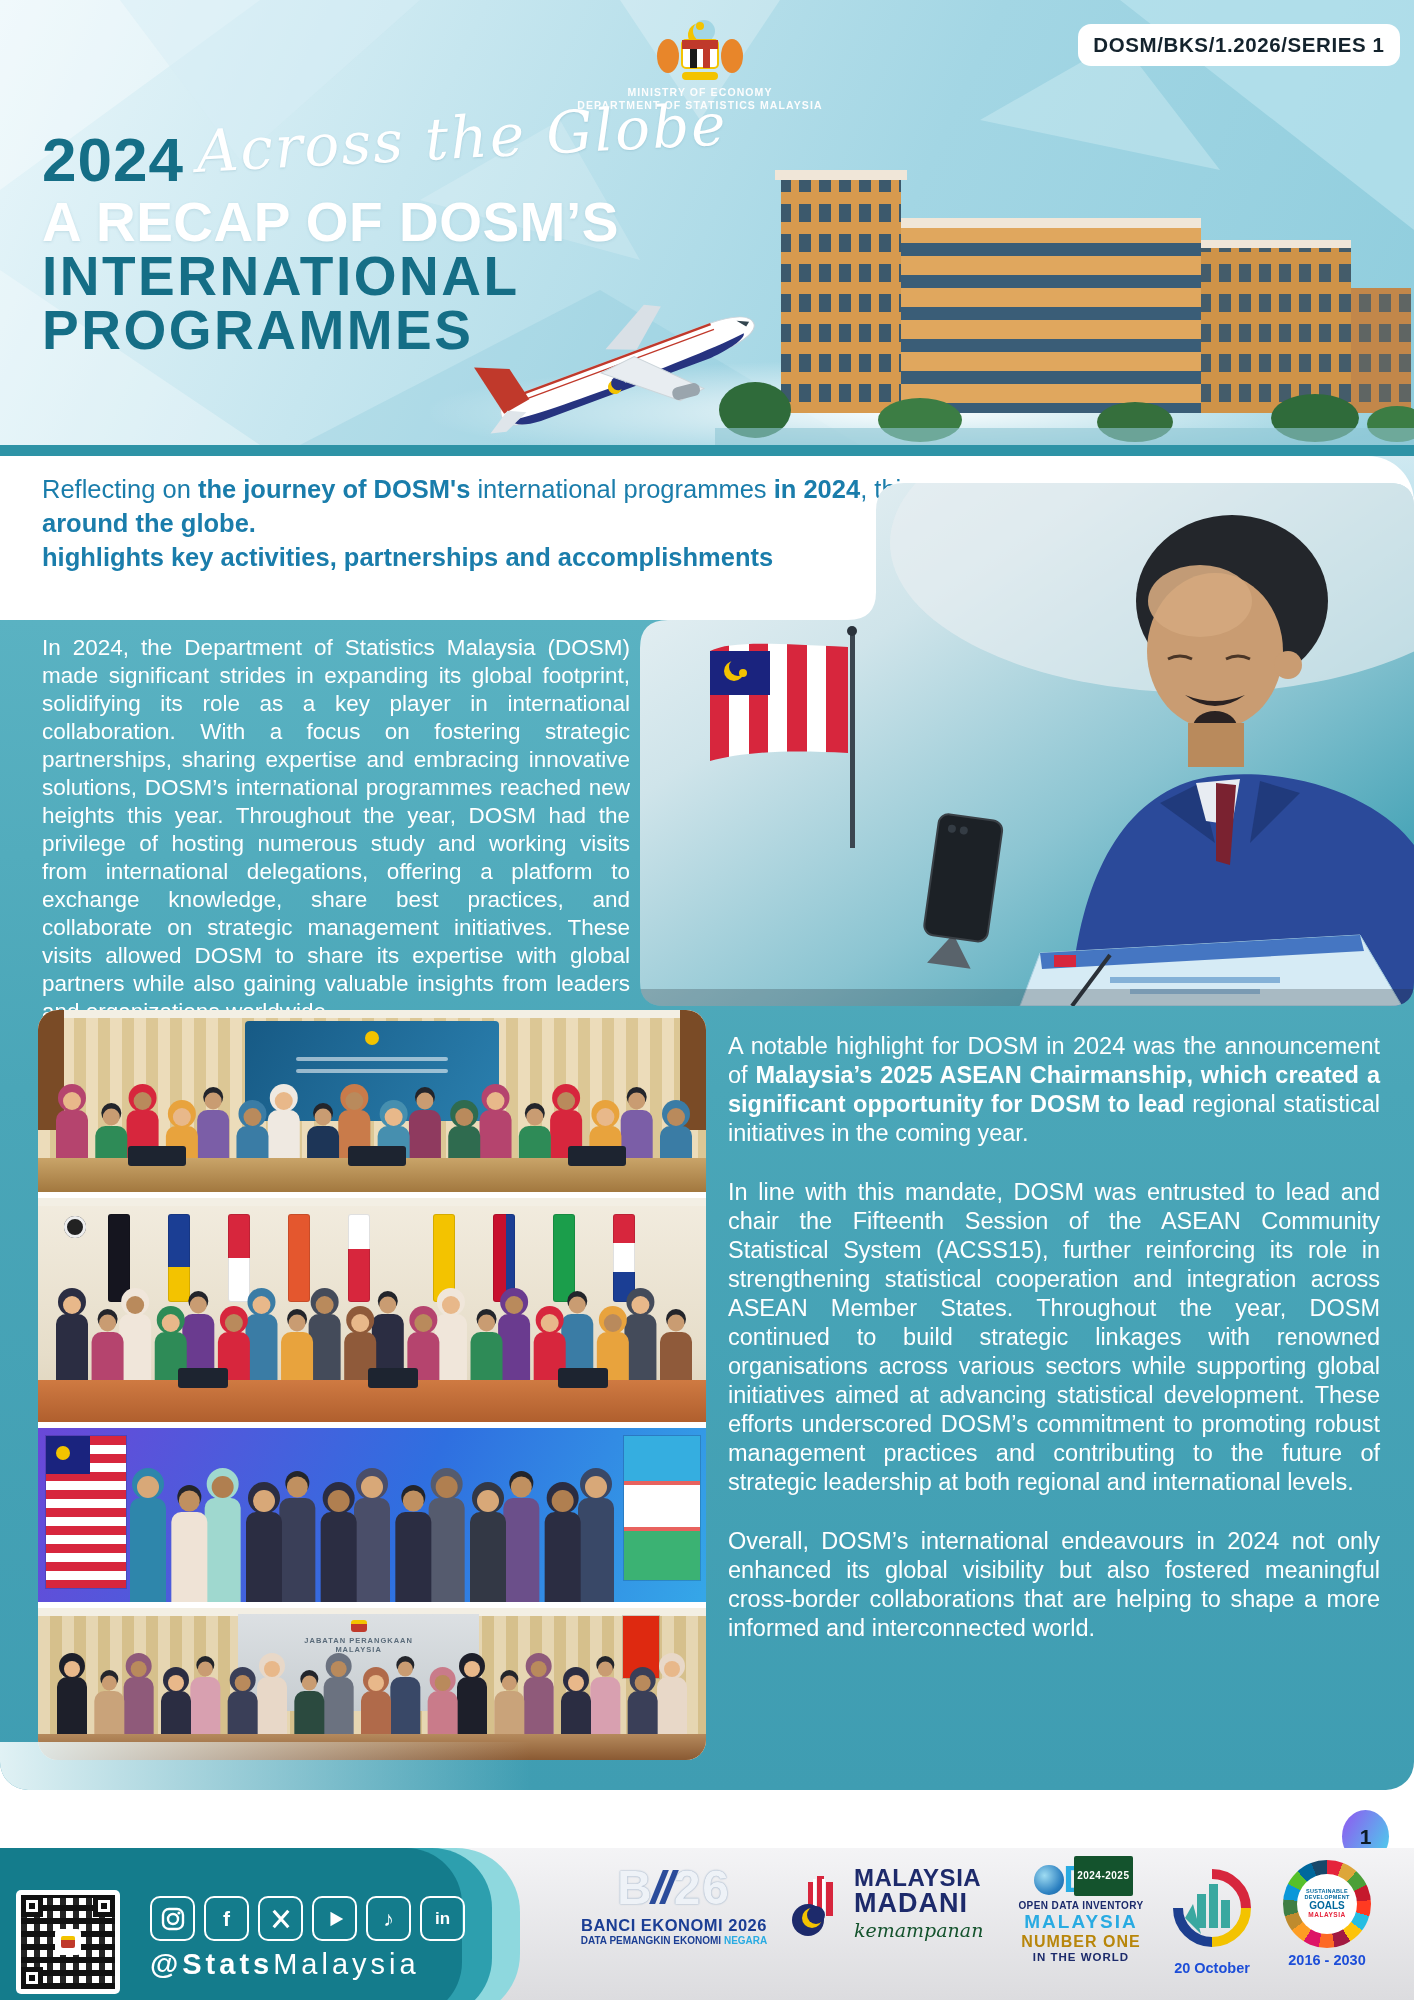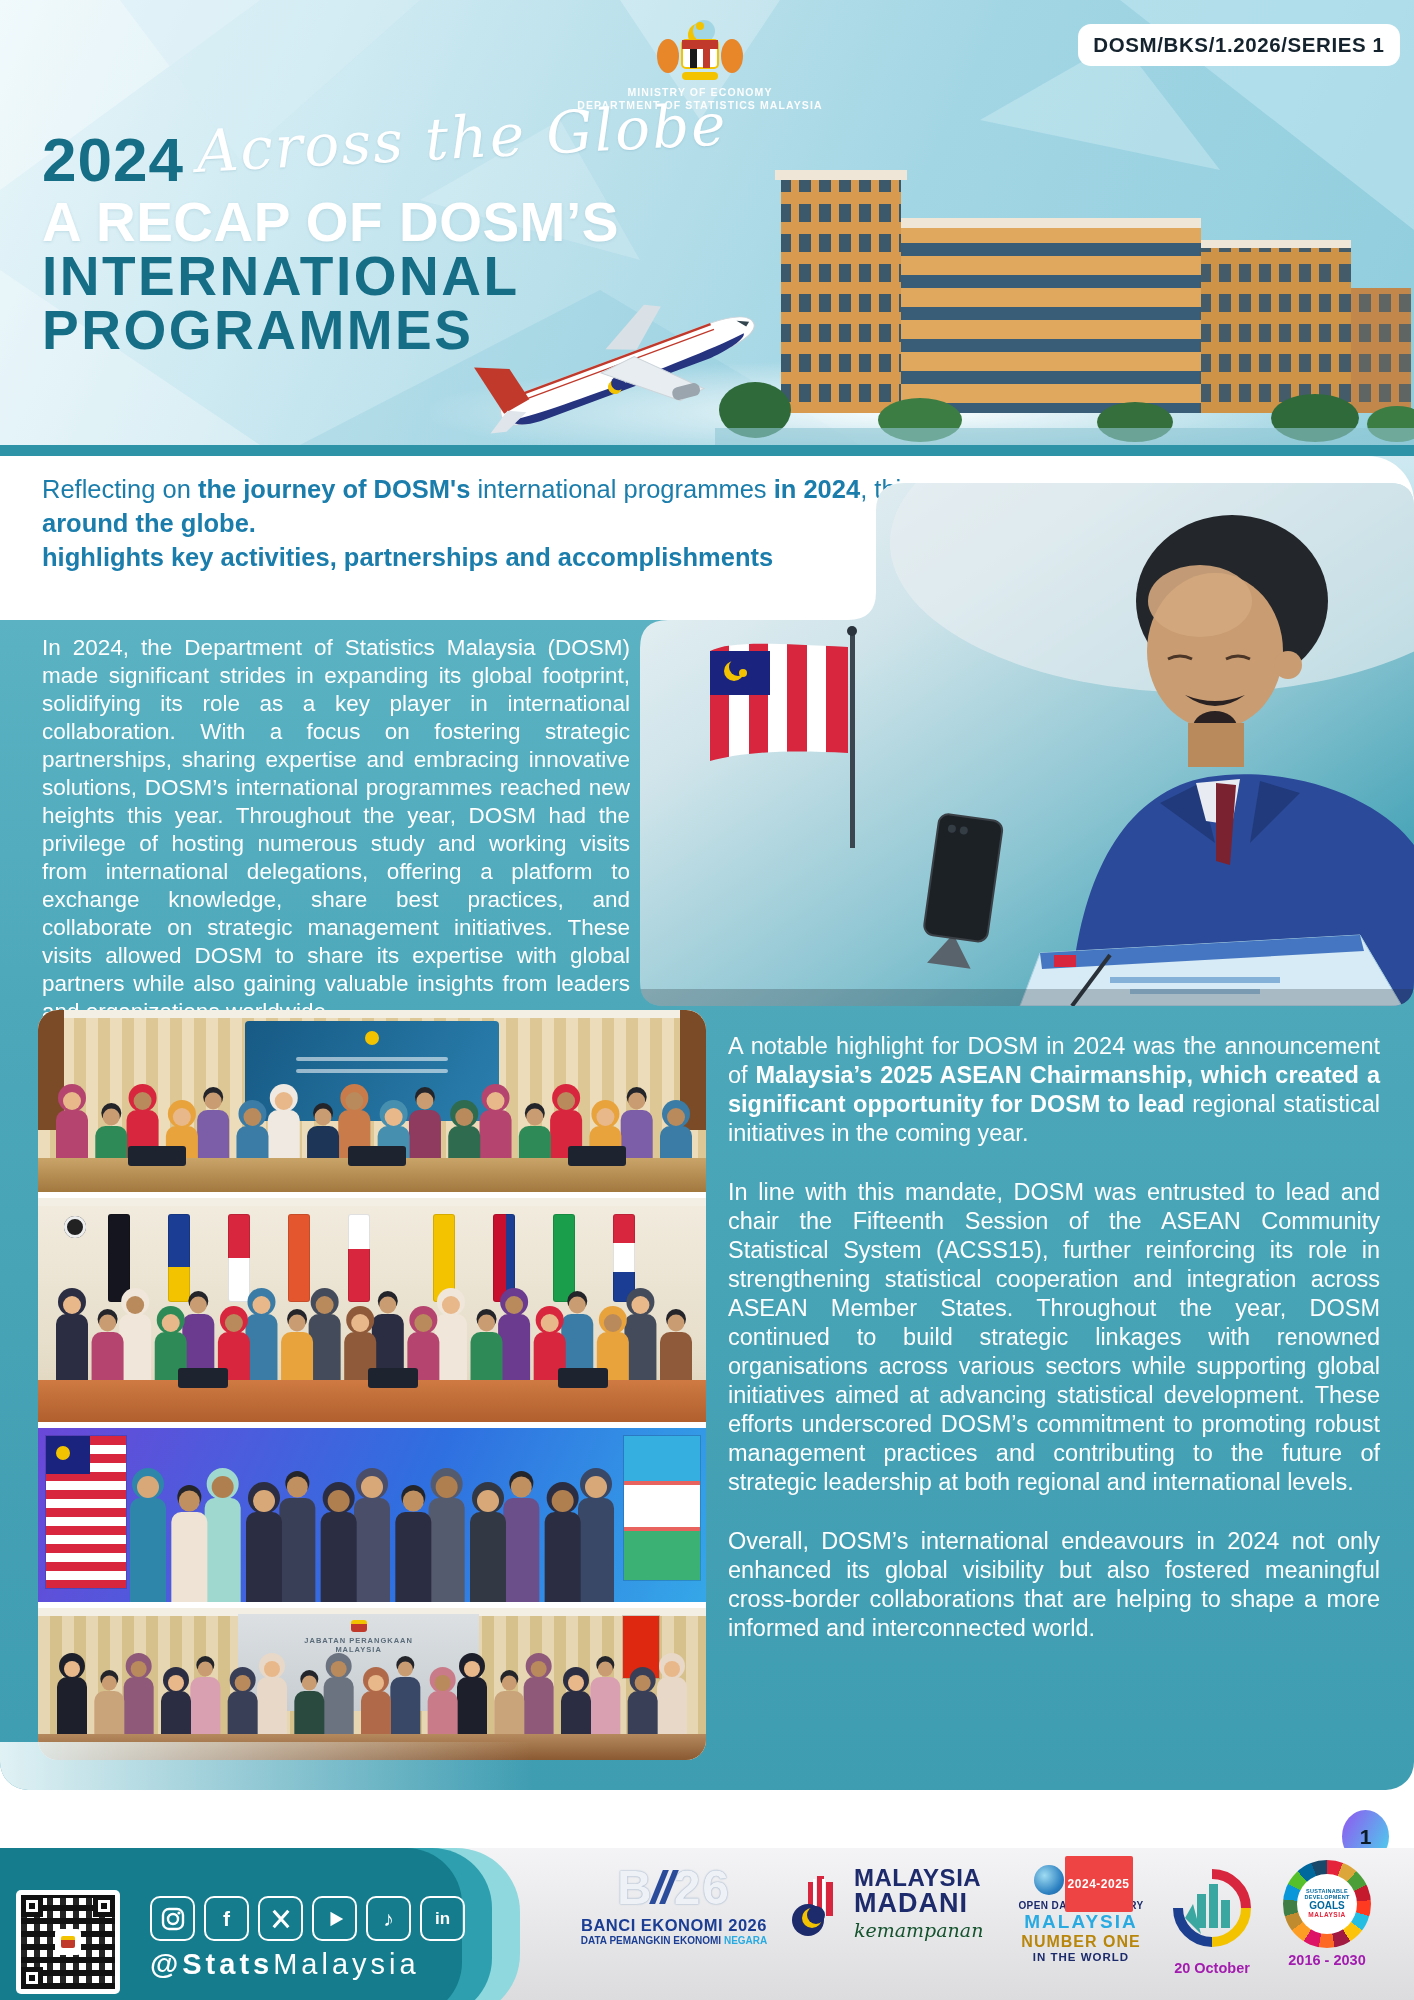--- a/index.html
+++ b/index.html
@@ -126,29 +126,29 @@
   .banci-l2{font-size:10px;font-weight:700;color:#1b3e94;}
   .banci-l2 em{font-style:normal;color:#29abe2;}
   .madani{left:788px;top:18px;width:210px;display:flex;align-items:center;gap:8px;text-align:left;}
   .madani-txt .m1{font-size:24px;font-weight:700;color:#1d2a6b;line-height:24px;letter-spacing:.5px;}
   .madani-txt .m2{font-size:27px;font-weight:700;color:#1d2a6b;line-height:27px;letter-spacing:1px;}
   .madani-txt .m3{font-family:"DejaVu Serif",serif;font-style:italic;font-size:19px;color:#14532d;margin-top:2px;}
   .odin{left:1006px;top:14px;width:150px;}
   .odin-mark{font-size:36px;font-weight:700;color:#29abe2;line-height:36px;letter-spacing:1px;position:relative;display:inline-block;}
   .odin-mark .globe{display:inline-block;width:30px;height:30px;border-radius:50%;vertical-align:-3px;
        background:radial-gradient(circle at 35% 35%,#9fdcf2,#2a7fc0 65%,#1c5e96);}
-  .odin-years{position:absolute;right:-4px;top:-6px;background:#ef4444;color:#fff;font-size:12px;
-              font-weight:700;padding:10px 3px;border-radius:2px;letter-spacing:.5px;}
+  .odin-years{position:absolute;right:-4px;top:-6px;background:#14532d;color:#fff;font-size:10px;
+              font-weight:700;padding:2px 3px;border-radius:2px;letter-spacing:.5px;}
   .odin-l1{font-size:10px;font-weight:700;color:#1b2a6b;letter-spacing:.4px;margin-top:2px;}
   .odin-l2{font-size:19px;font-weight:700;color:#29abe2;letter-spacing:2px;}
   .odin-l3{font-size:16px;font-weight:700;color:#b8860b;letter-spacing:1px;}
   .odin-l4{font-size:11.5px;font-weight:700;color:#1b2a6b;letter-spacing:1px;}
   .mystats{left:1164px;top:12px;width:96px;}
   .sdg{left:1278px;top:12px;width:98px;}
-  .caption{font-size:14.5px;font-weight:700;color:#a21caf;margin-top:4px;}
+  .caption{font-size:14.5px;font-weight:700;color:#1d4ed8;margin-top:4px;}
   .sdg-wheel{position:relative;width:88px;height:88px;margin:0 auto;border-radius:50%;
      background:conic-gradient(#e5243b 0 21deg,#dda63a 21deg 42deg,#4c9f38 42deg 64deg,#c5192d 64deg 85deg,
        #ff3a21 85deg 106deg,#26bde2 106deg 127deg,#fcc30b 127deg 148deg,#a21942 148deg 170deg,#fd6925 170deg 191deg,
        #dd1367 191deg 212deg,#fd9d24 212deg 233deg,#bf8b2e 233deg 254deg,#3f7e44 254deg 276deg,#0a97d9 276deg 297deg,
        #56c02b 297deg 318deg,#00689d 318deg 339deg,#19486a 339deg 360deg);}
   .sdg-c{position:absolute;left:14px;top:14px;width:60px;height:60px;border-radius:50%;background:#fff;
          display:flex;flex-direction:column;align-items:center;justify-content:center;line-height:1;}
   .sdg-c .s1{font-size:5.5px;font-weight:700;color:#00689d;letter-spacing:.3px;}
   .sdg-c .s2{font-size:10px;font-weight:700;color:#00689d;margin-top:1px;}
   .sdg-c .s3{font-size:6.5px;font-weight:700;color:#e5243b;margin-top:1px;letter-spacing:.5px;}

